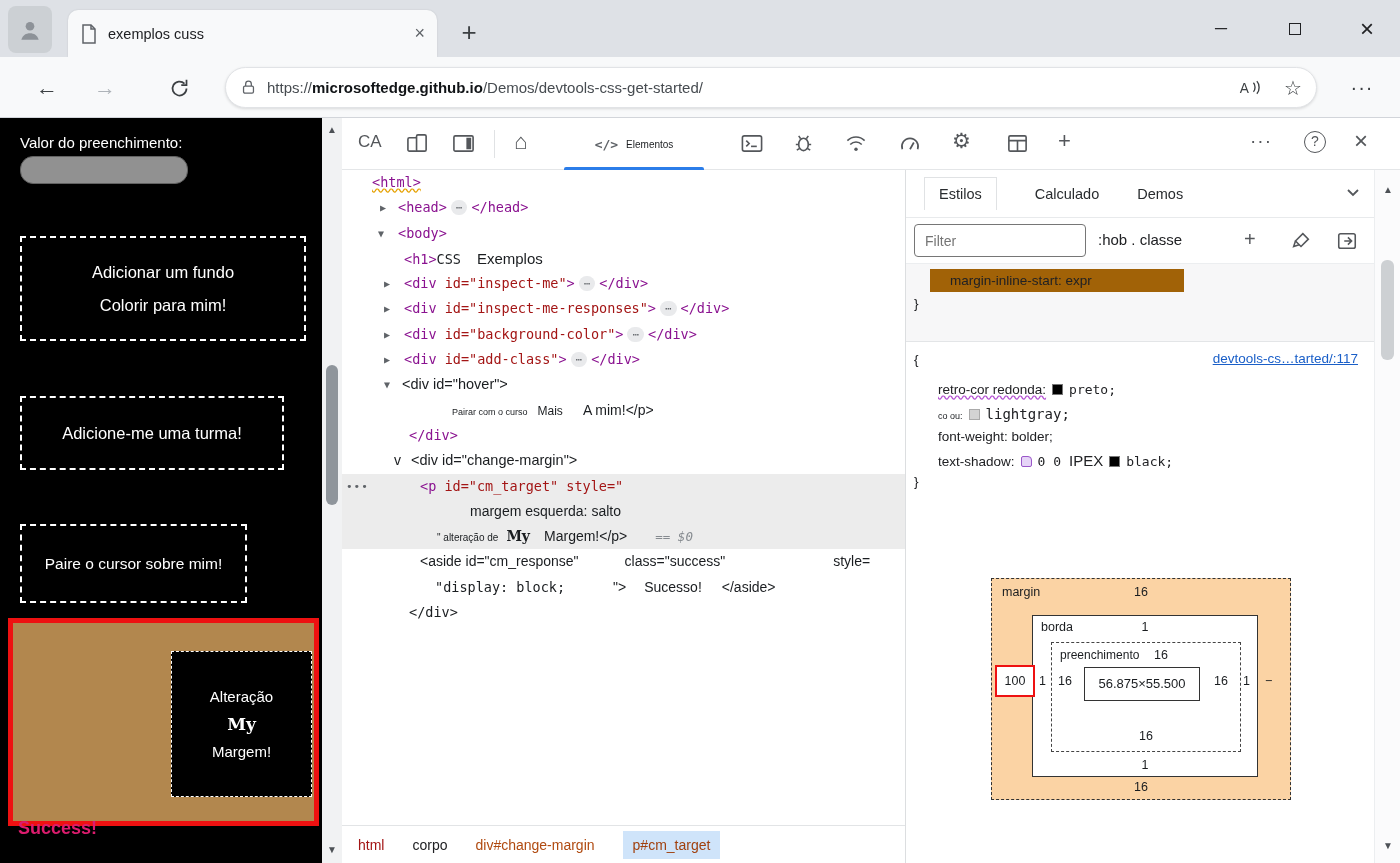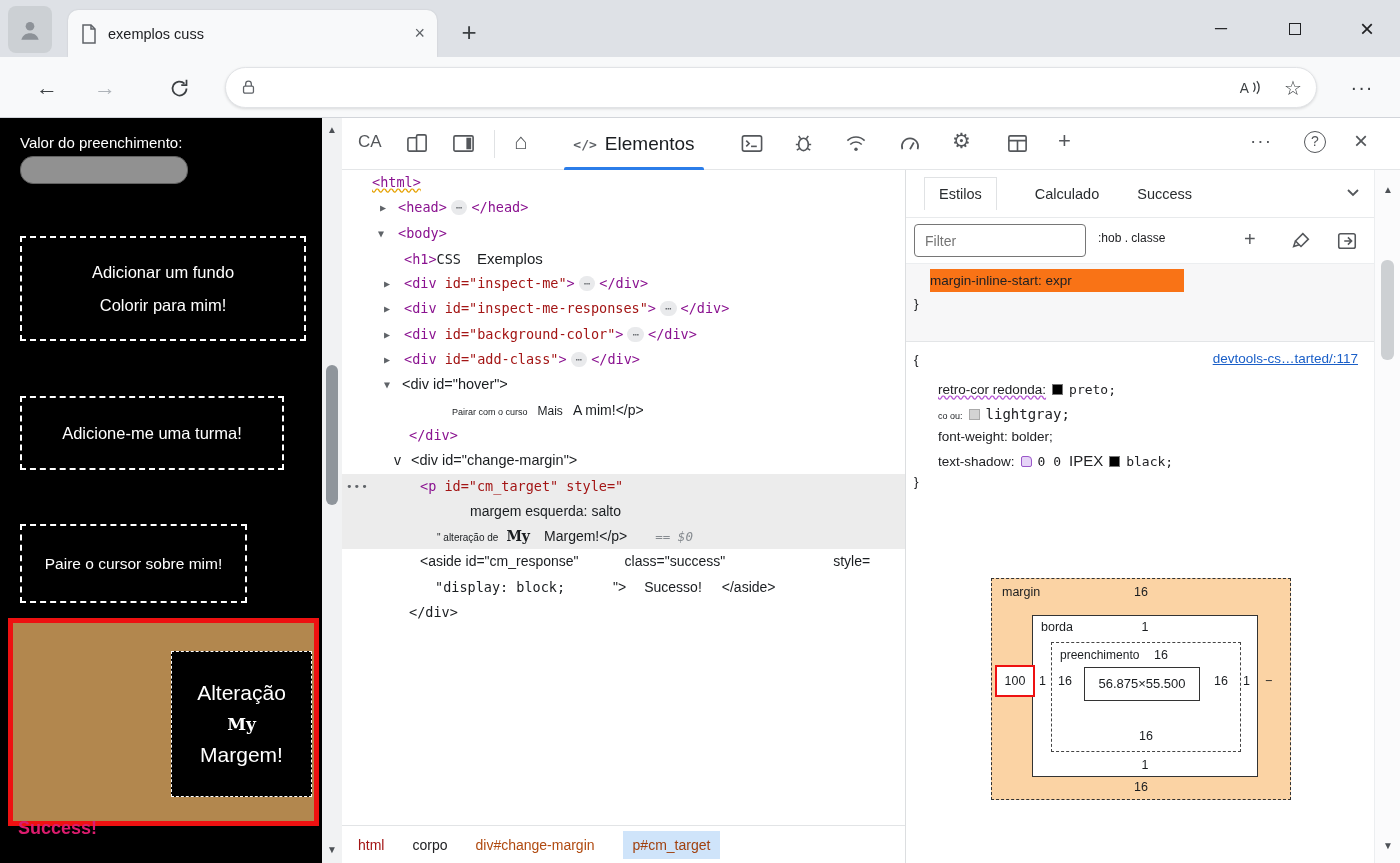--- a/index.html
+++ b/index.html
@@ -30,39 +30,39 @@
   
   .page { position:absolute; left:0; top:118px; width:376px; height:745px; background:#000; color:#fff; }
   .pg-label { position:absolute; left:20px; top:16px; font-size:15px; }
   .pg-input { position:absolute; left:20px; top:38px; width:168px; height:28px; background:#919191; border:1.5px solid #626262; border-radius:13px; }
   .pbtn { position:absolute; left:20px; border:2px dashed #fff; background:#000; color:#fff; display:flex; flex-direction:column; justify-content:center; text-align:center; font-size:16.5px; line-height:33px; font-family:"Liberation Sans",sans-serif; }
   .pbtn1 { top:118px; width:286px; height:105px; }
   .pbtn2 { top:278px; width:264px; height:74px; }
   .pbtn3 { top:406px; width:227px; height:79px; font-size:15.5px; }
   .redbox { position:absolute; left:8px; top:500px; width:311px; height:208px; border:5px solid #ee1111; background:#b2874e; }
   .margin-demo { position:absolute; right:2px; top:28px; width:141px; height:146px; background:#000; border:1.5px dashed #fff; display:flex; flex-direction:column; align-items:center; justify-content:center; gap:9px; color:#fff; }
-  .md-l1, .md-l3 { font-size:21px; }
+  .md-l1, .md-l3 { font-size:15px; }
   .md-l2 { font-family:"DejaVu Serif","Liberation Serif",serif; font-weight:bold; font-size:17px; }
   .success { position:absolute; left:18px; top:700px; color:#dc1c6e; font-weight:bold; font-size:18px; }
 
   
   .pagesb { position:absolute; left:322px; top:118px; width:20px; height:745px; background:#f1f2f3; }
   .sb-arrow { position:absolute; left:0; width:20px; text-align:center; font-size:10px; color:#4d5156; }
   .pagesb .thumb { position:absolute; left:4px; top:247px; width:12px; height:140px; background:#8f959b; border-radius:6px; }
 
   
   .devtools { position:absolute; left:342px; top:118px; width:1058px; height:745px; background:#fff; }
   .dt-toolbar { position:absolute; left:0; top:0; width:1058px; height:52px; border-bottom:1px solid #e4e6e8; background:#fff; }
   .ti { position:absolute; top:14px; color:#54575b; }
   .ti-txt { font-size:17px; }
   .tsep { position:absolute; left:152px; top:12px; width:1px; height:28px; background:#e0e2e4; }
   .el-tab { position:absolute; left:214px; top:0; width:156px; height:52px; display:flex; align-items:center; justify-content:center; gap:8px; }
   .el-tab::after { content:""; position:absolute; left:8px; right:8px; bottom:0; height:3px; background:#2b7de9; border-radius:2px 2px 0 0; }
   .el-code { font-family:"DejaVu Sans Mono","Liberation Mono",monospace; font-size:13px; font-weight:bold; color:#5f6368; }
-  .el-label { font-size:19px; color:#1a1d20; }
+  .el-label { font-size:10px; color:#1a1d20; }
 
   
   .dom { position:absolute; left:0; top:52px; width:563px; height:655px; overflow:hidden; font-family:"DejaVu Sans Mono","Liberation Mono",monospace; font-size:13.5px; background:#fff; }
   .dom-line { position:relative; height:25.3px; line-height:25.3px; white-space:nowrap; }
   .dom-line.sel { background:#ececec; }
   .arrow { position:absolute; top:0; font-size:10px; color:#5f6368; }
   .tag { color:#8a1290; }
   .attr { color:#a31515; }
   .sans { font-family:"Liberation Sans",sans-serif; color:#1a1d20; font-size:14px;text-align:center; }
   .warn { text-decoration:underline; text-decoration-style:wavy; text-decoration-color:#e5a000; text-decoration-skip-ink:none; }
@@ -81,27 +81,27 @@
   .c-sel  { background:#cfe4fa; color:#a0400e; padding:6px 10px; }
 
   
   .styles { position:absolute; left:563px; top:52px; width:469px; height:693px; border-left:1px solid #dcdee0; background:#fff; }
   .st-tabs { position:relative; height:48px; border-bottom:1px solid #e8eaec; display:flex; align-items:center; padding-left:18px; gap:38px; font-size:14.5px; color:#292c2f; }
   .st-tab.active { background:#fff; border:1px solid #e0e2e4; padding:8px 14px; border-bottom:none; }
   .st-chev { position:absolute; right:14px; top:18px; }
   .st-filter { position:relative; height:46px; border-bottom:1px solid #eceef0; }
   .st-filter input { position:absolute; left:8px; top:6px; width:172px; height:33px; border:1px solid #767676; border-radius:4px; font-size:14px; padding:0 10px; font-family:"Liberation Sans",sans-serif; color:#202124; background:#fff; }
   .st-filter input::placeholder { color:#757575; }
-  .pseudo { position:absolute; left:192px; top:13px; font-size:12px; color:#202124; }
+  .pseudo { position:absolute; left:192px; top:13px; font-size:15px; color:#202124; }
   .sf-plus { position:absolute; left:338px; top:10px; font-size:20px; color:#54575b; }
   .sf-ico { position:absolute; top:12px; color:#54575b; }
 
   .st-scrolled { position:relative; height:78px; background:#f7f7f8; border-bottom:1px solid #e3e5e7; font-size:13.5px; padding-top:5px; }
   .sp-line { height:23px; line-height:23px; padding-left:28px; color:#202124; }
-  .sp-line .hl { background:#f97316; display:inline-block; min-width:254px; padding:0 0; margin-left:-4px; }
+  .sp-line .hl { background:#a16207; display:inline-block; min-width:254px; padding:0 20px; margin-left:-4px; }
   .sp-brace { height:23px; line-height:23px; padding-left:8px; }
 
   .st-inherited { height:30px; line-height:30px; padding-left:10px; font-size:14px; background:#fafafa; border-bottom:1px solid #e3e5e7; color:#202124; }
 
   .st-rule { position:relative; height:170px; font-size:13.5px; }
   .src-link { position:absolute; right:16px; top:9px; color:#1a5fc8; text-decoration:underline; font-size:13.5px; }
   .brace { position:absolute; left:8px; }
   .prop { position:absolute; left:32px; white-space:nowrap; color:#202124; }
   .wavy { text-decoration:underline; text-decoration-style:wavy; text-decoration-color:#b34fd2; text-decoration-skip-ink:none; }
   .swatch { display:inline-block; width:11px; height:11px; border:1px solid #777; vertical-align:-1px; margin:0 6px; }
@@ -168,20 +168,21 @@
     <svg width="21" height="21" viewBox="0 0 24 24">
         <path d="M20 12a8 8 0 1 1-2.3-5.6" fill="none" stroke="#3c4043" stroke-width="2"></path>
         <path d="M20 2v6h-6" fill="none" stroke="#3c4043" stroke-width="2"></path>
       </svg>
   </div>
   <div class="addressbar">
     <svg width="17" height="17" viewBox="0 0 24 24">
         <rect x="5" y="10" width="14" height="10" rx="2" fill="none" stroke="#5f6368" stroke-width="1.8"></rect>
         <path d="M8 10V7a4 4 0 0 1 8 0v3" fill="none" stroke="#5f6368" stroke-width="1.8"></path>
       </svg>
+    <span class="url"><span>https://</span><b>microsoftedge.github.io</b><span>/Demos/devtools-css-get-started/</span></span>
     <span class="ab-right">
       <svg width="24" height="20" viewBox="0 0 28 22">
           <text x="2" y="17" font-size="16" fill="#3c4043" font-family="Liberation Sans, sans-serif">A</text>
           <path d="M18 5c2.5 2.5 2.5 8 0 10.5" fill="none" stroke="#3c4043" stroke-width="1.6"></path>
           <path d="M22 3c3.5 3.8 3.5 11 0 14.8" fill="none" stroke="#3c4043" stroke-width="1.6"></path>
         </svg>
       <span class="star">☆</span>
     </span>
   </div>
   <div class="morebtn">···</div>
@@ -282,21 +283,21 @@
     <div class="dom-line" style="padding-left:56px;"><span class="arrow" style="left:38px;">▶</span><span class="tag">&lt;head&gt;</span><span class="badge">⋯</span><span class="tag">&lt;/head&gt;</span></div>
     <div class="dom-line" style="padding-left:56px;"><span class="arrow" style="left:36px;">▼</span><span class="tag">&lt;body&gt;</span></div>
     <div class="dom-line" style="padding-left:62px;"><span class="tag">&lt;h1&gt;</span><span style="color:#1a1d20;">CSS</span><span class="sans" style="margin-left:16px; font-size:15px;">Exemplos</span></div>
 
     <div class="dom-line" style="padding-left:62px;"><span class="arrow" style="left:42px;">▶</span><span class="tag">&lt;div</span><span class="attr"> id="inspect-me"</span><span class="tag">&gt;</span><span class="badge">⋯</span><span class="tag">&lt;/div&gt;</span></div>
     <div class="dom-line" style="padding-left:62px;"><span class="arrow" style="left:42px;">▶</span><span class="tag">&lt;div</span><span class="attr"> id="inspect-me-responses"</span><span class="tag">&gt;</span><span class="badge">⋯</span><span class="tag">&lt;/div&gt;</span></div>
     <div class="dom-line" style="padding-left:62px;"><span class="arrow" style="left:42px;">▶</span><span class="tag">&lt;div</span><span class="attr"> id="background-color"</span><span class="tag">&gt;</span><span class="badge">⋯</span><span class="tag">&lt;/div&gt;</span></div>
     <div class="dom-line" style="padding-left:62px;"><span class="arrow" style="left:42px;">▶</span><span class="tag">&lt;div</span><span class="attr"> id="add-class"</span><span class="tag">&gt;</span><span class="badge">⋯</span><span class="tag">&lt;/div&gt;</span></div>
 
     <div class="dom-line" style="padding-left:60px;"><span class="arrow" style="left:42px;">▼</span><span class="sans" style="font-size:14.5px;">&lt;div id="hover"&gt;</span></div>
-    <div class="dom-line" style="padding-left:110px;"><span class="tinytxt">Pairar com o curso</span><span class="midtxt" style="margin-left:10px;">Mais</span><span class="sans" style="margin-left:10px;">A mim!&lt;/p&gt;</span></div>
+    <div class="dom-line" style="padding-left:110px;"><span class="tinytxt">Pairar com o curso</span><span class="midtxt" style="margin-left:10px;">Mais</span><span class="sans" style="margin-left:20px;">A mim!&lt;/p&gt;</span></div>
     <div class="dom-line" style="padding-left:67px;"><span class="tag">&lt;/div&gt;</span></div>
 
     <div class="dom-line" style="padding-left:52px;"><span class="sans">v</span><span class="sans" style="margin-left:10px; font-size:14.5px;">&lt;div id="change-margin"&gt;</span></div>
 
     <div class="dom-line sel" style="padding-left:78px;"><span class="dots3">•••</span><span class="tag">&lt;p</span><span class="attr"> id="cm_target" style="</span></div>
     <div class="dom-line sel" style="padding-left:128px;"><span class="sans">margem esquerda: salto</span></div>
     <div class="dom-line sel" style="padding-left:95px;"><span class="tinytxt" style="font-size:10px;">" alteração de</span><span class="serif-my" style="margin-left:8px;">My</span><span class="sans" style="margin-left:14px;">Margem!&lt;/p&gt;</span><span class="dollar">== $0</span></div>
 
     <div class="dom-line" style="padding-left:78px;"><span class="sans">&lt;aside id="cm_response"</span><span class="sans" style="margin-left:46px;">class="success"</span><span class="sans" style="margin-left:108px;">style=</span></div>
     <div class="dom-line" style="padding-left:93px;"><span style="color:#1a1d20;">"display: block;</span><span class="sans" style="margin-left:48px;">"&gt;</span><span class="sans" style="margin-left:18px;">Sucesso!</span><span class="sans" style="margin-left:20px;">&lt;/aside&gt;</span></div>
@@ -308,21 +309,21 @@
     <span class="c-html">html</span>
     <span class="c-body">corpo</span>
     <span class="c-div">div#change-margin</span>
     <span class="c-sel">p#cm_target</span>
   </div>
 
   <div class="styles">
     <div class="st-tabs">
       <span class="st-tab active">Estilos</span>
       <span class="st-tab">Calculado</span>
-      <span class="st-tab">Success</span>
+      <span class="st-tab">Demos</span>
       <span class="st-chev">
           <svg width="14" height="10" viewBox="0 0 14 10">
             <path d="M2 2l5 5 5-5" fill="none" stroke="#54575b" stroke-width="1.8"></path>
           </svg>
         </span>
     </div>
     <div class="st-filter">
       <input type="text" placeholder="Filter" style="">
       <span class="pseudo">:hob . classe</span>
       <span class="sf-plus">+</span>

